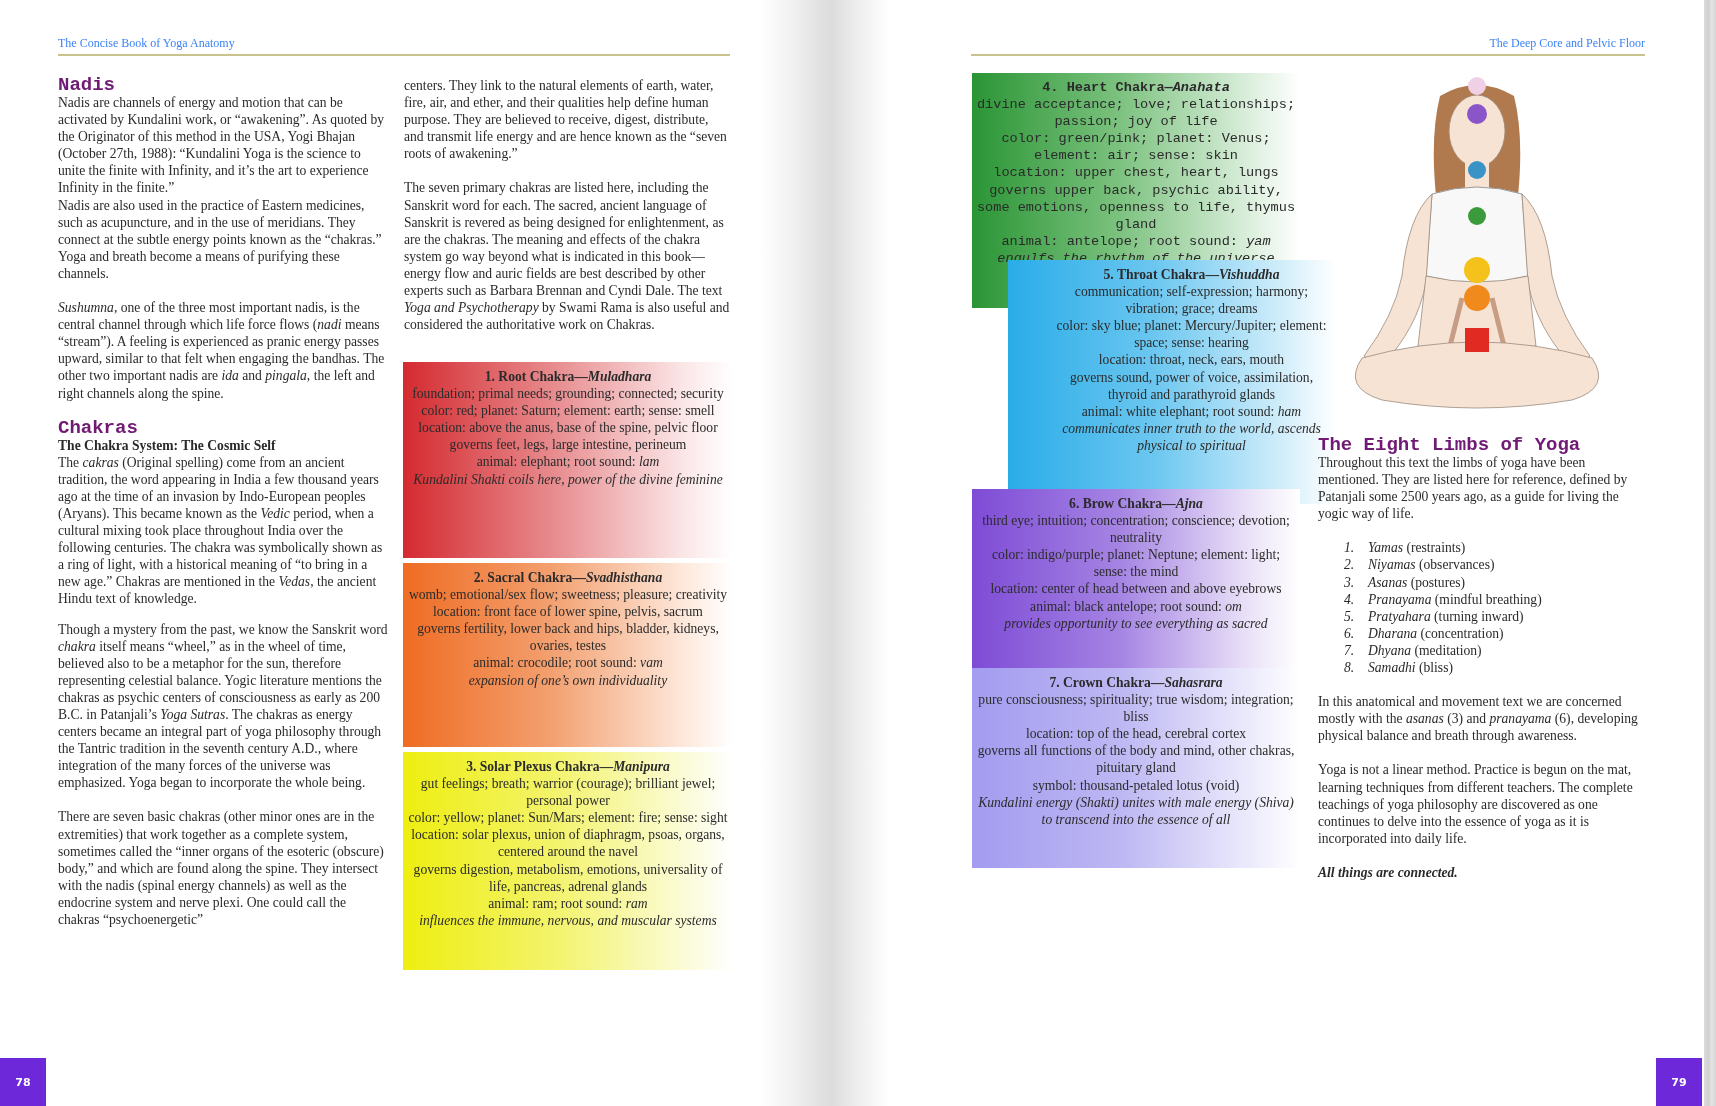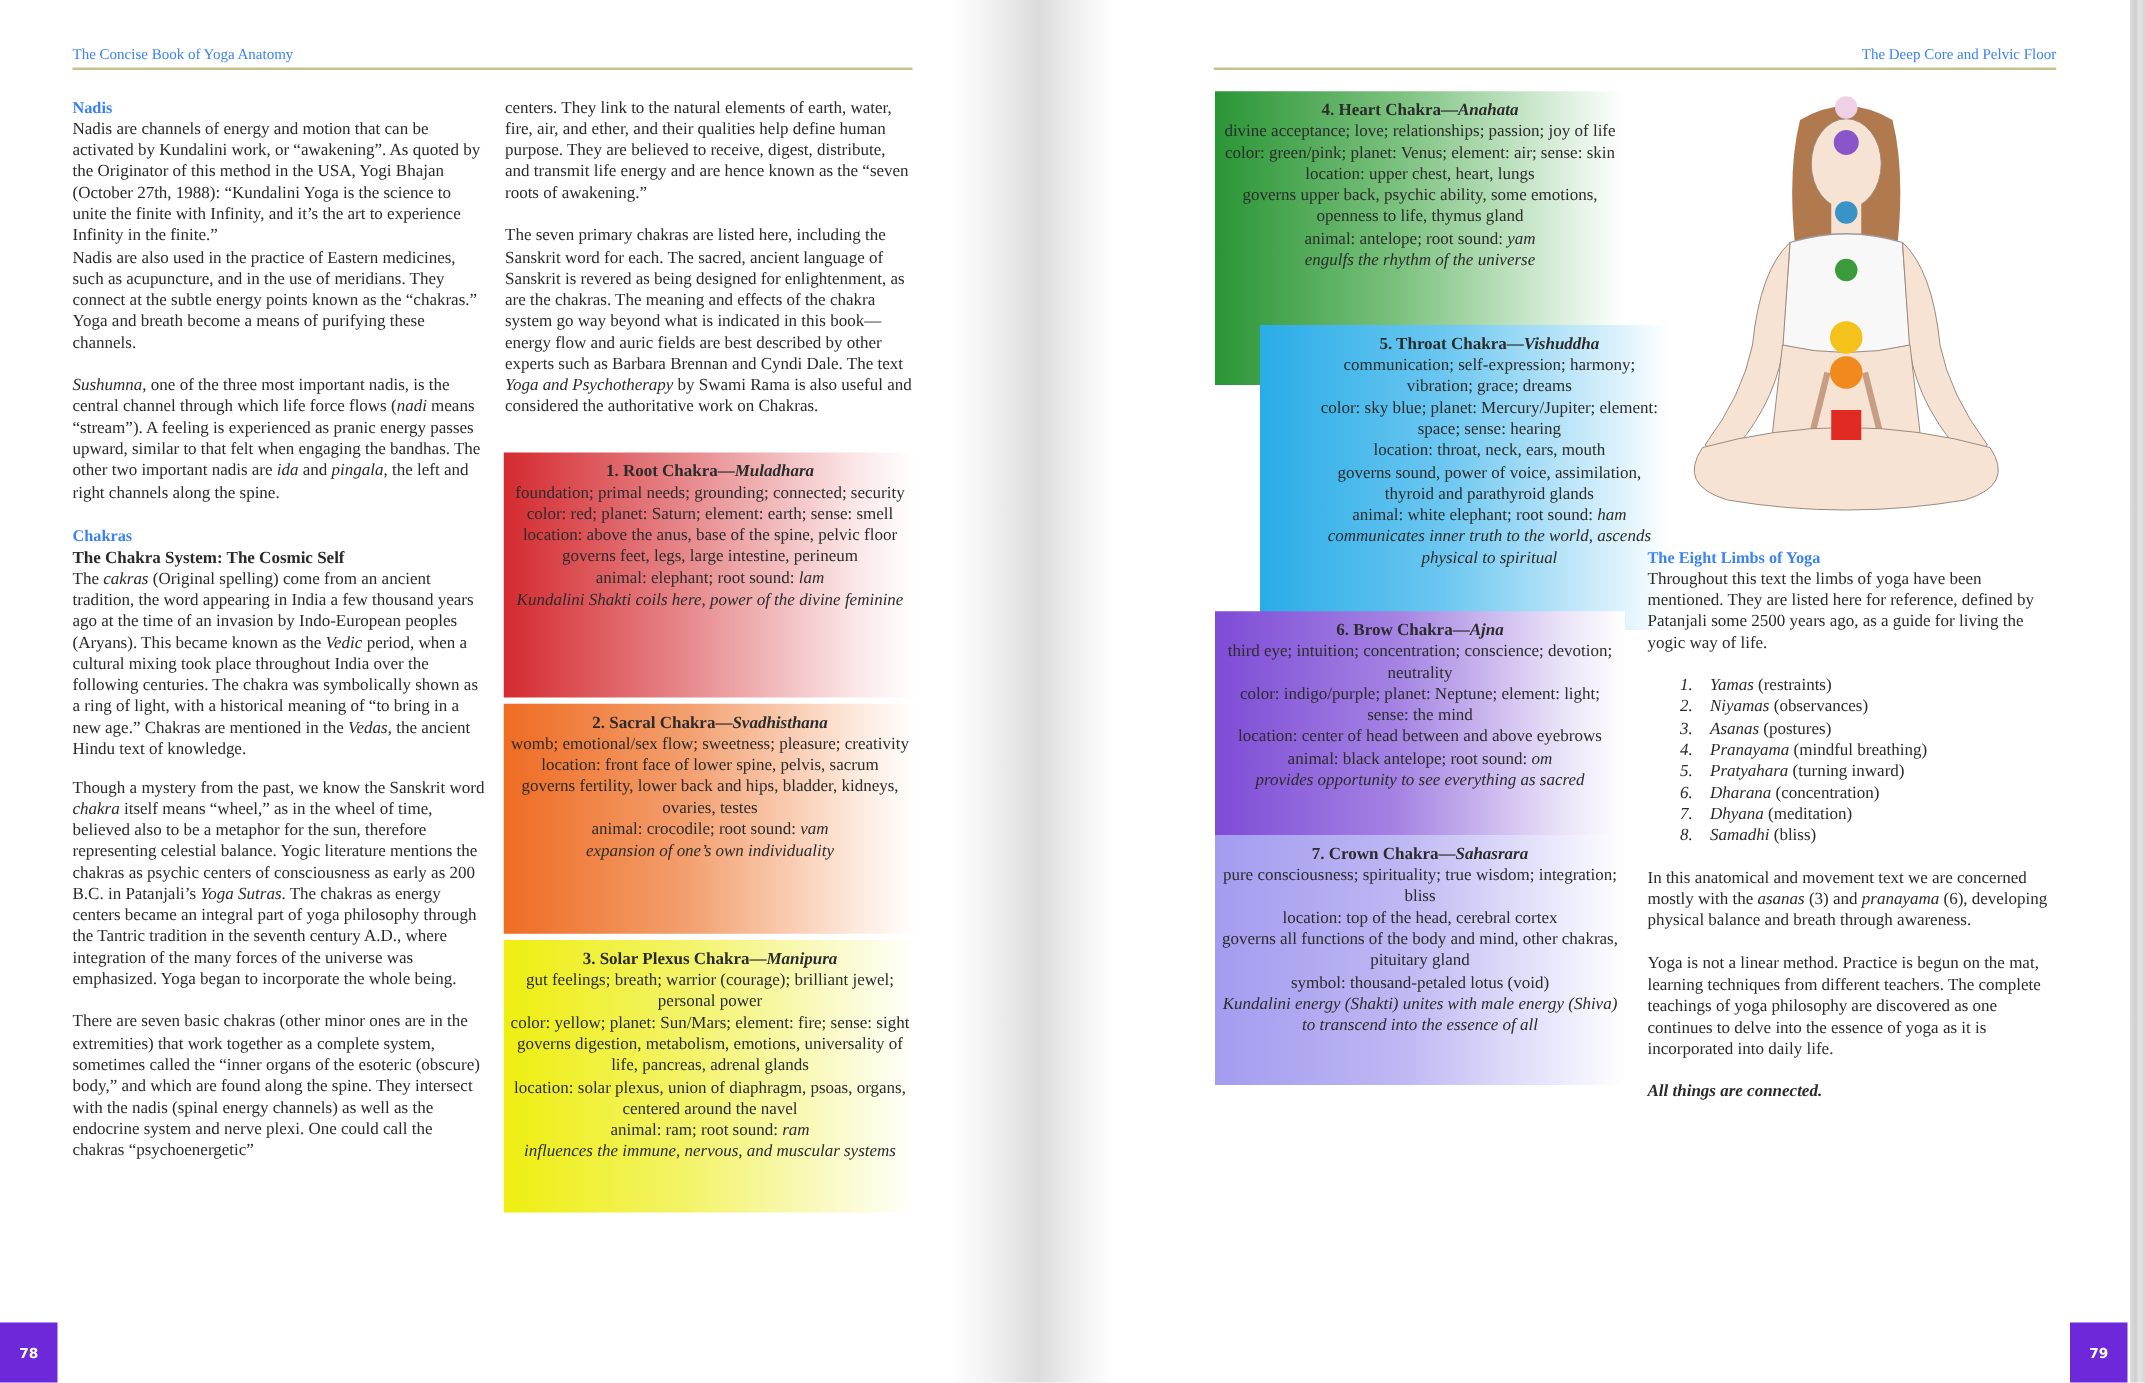--- a/index.html
+++ b/index.html
@@ -27,22 +27,22 @@
   .rh-right { right:0; text-align:right; }
   .rule {
     position:absolute; top:54px; height:2px; background:#c9c28c;
   }
   .rule-left { left:58px; width:672px; }
   .rule-right { left:971px; width:674px; }
   .col { position:absolute; font-size:13.6px; line-height:17.1px; }
   .col p { margin:0 0 17px 0; }
   .col p.tight { margin:0; }
   .sans-head {
-    font-family:Liberation Serif, serif; font-weight:bold; font-size:13px;
-    color:#3b82f6; line-height:17px;
+    font-family:Liberation Mono, monospace; font-weight:bold; font-size:19px;
+    color:#701a75; line-height:17px;
   }
   .serif-subhead { font-weight:bold; }
   .chakra {
     position:absolute; text-align:center; font-size:13.6px; line-height:17.1px;
     padding:6px 4px 4px 4px; box-sizing:border-box; color:#2b2b2b;
   }
   .chakra .title { font-weight:bold; }
   .chakra i { font-style:italic; }
   .ital { font-style:italic; }
   .page-num {
@@ -110,27 +110,27 @@
   <div>location: front face of lower spine, pelvis, sacrum</div>
   <div>governs fertility, lower back and hips, bladder, kidneys, ovaries, testes</div>
   <div><span>animal: crocodile; root sound: </span><i>vam</i></div>
   <div><i>expansion of one’s own individuality</i></div>
 </div>
 
 <div class="chakra" style="left:403px; top:752px; width:330px; height:218px; background:linear-gradient(to right,#eeee10 0%,#f3f36a 45%,#fbfbd6 85%,#ffffff 100%);">
   <div><span class="title">3. Solar Plexus Chakra—</span><b><i>Manipura</i></b></div>
   <div>gut feelings; breath; warrior (courage); brilliant jewel; personal power</div>
   <div>color: yellow; planet: Sun/Mars; element: fire; sense: sight</div>
+  <div>location: solar plexus, union of diaphragm, psoas, organs, centered around the navel</div>
   <div>governs digestion, metabolism, emotions, universality of life, pancreas, adrenal glands</div>
-  <div>location: solar plexus, union of diaphragm, psoas, organs, centered around the navel</div>
   <div><span>animal: ram; root sound: </span><i>ram</i></div>
   <div><i>influences the immune, nervous, and muscular systems</i></div>
 </div>
 
-<div class="chakra" style="left:972px; top:73px; width:328px; height:235px; background:linear-gradient(to right,#2a9535 0%,#7cc27f 45%,#dcefdd 85%,#ffffff 100%);">
+<div class="chakra" style="left:972px; top:73px; width:328px; height:235px; background:linear-gradient(to right,#2a9535 0%,#7cc27f 45%,#dcefdd 85%,#ffffff 100%);font-family:Liberation Mono, monospace;">
   <div><span class="title">4. Heart Chakra—</span><b><i>Anahata</i></b></div>
   <div>divine acceptance; love; relationships; passion; joy of life</div>
   <div>color: green/pink; planet: Venus; element: air; sense: skin</div>
   <div>location: upper chest, heart, lungs</div>
   <div>governs upper back, psychic ability, some emotions, openness to life, thymus gland</div>
   <div><span>animal: antelope; root sound: </span><i>yam</i></div>
   <div><i>engulfs the rhythm of the universe</i></div>
 </div>
 
 <div class="chakra" style="left:1008px; top:260px; width:328px; height:244px; background:linear-gradient(to right,#29ace8 0%,#6cc7f0 45%,#d5effb 85%,#ffffff 100%);padding-left:43px;">

